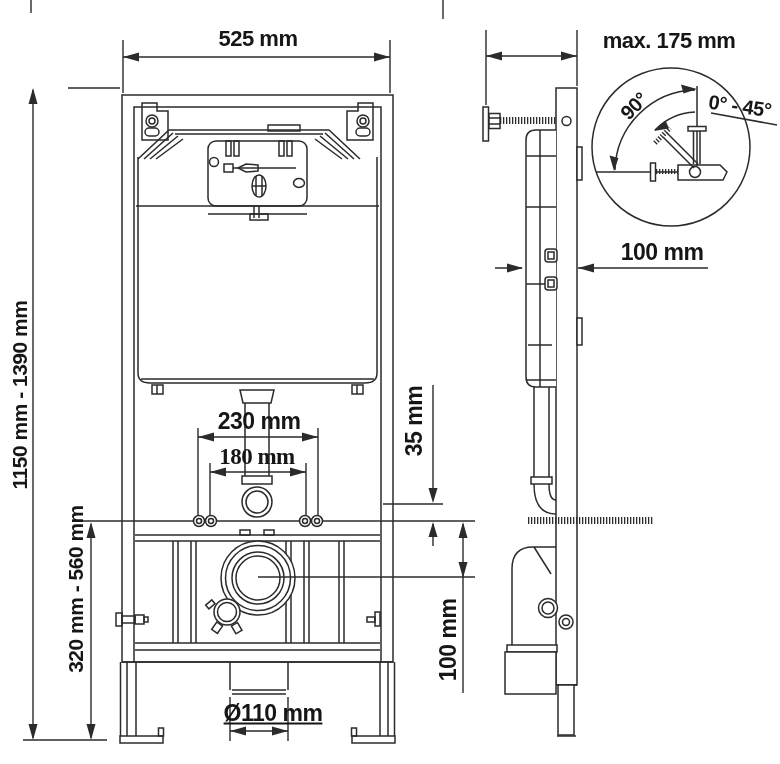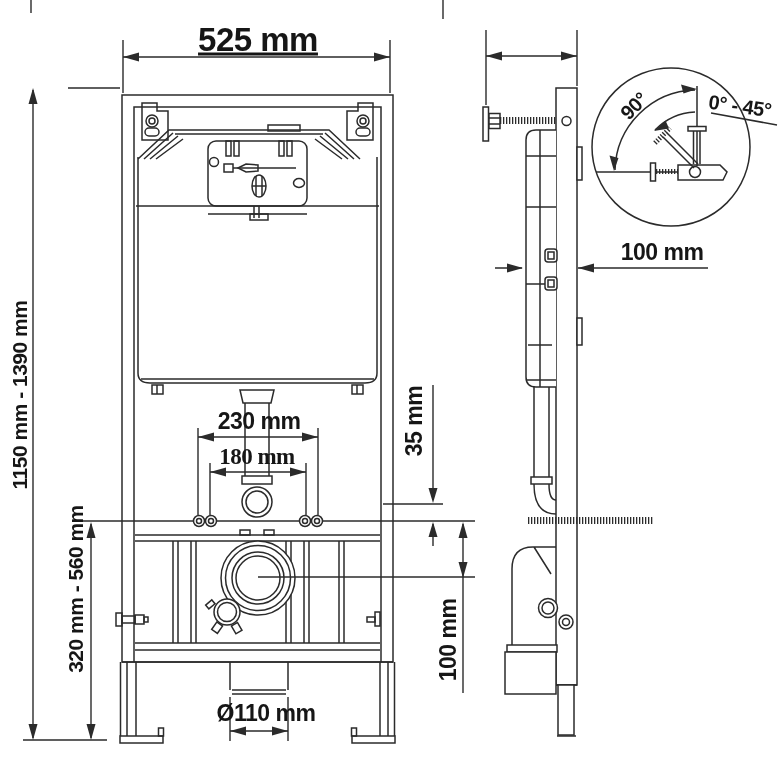--- a/index.html
+++ b/index.html
@@ -1,21 +1,21 @@
 <!DOCTYPE html>
 <html><head>
 <meta charset="utf-8">
 <style>
   html,body{margin:0;padding:0;background:#ffffff;}
   #stage{position:relative;width:780px;height:764px;background:#ffffff;overflow:hidden;
          font-family:"Liberation Sans","DejaVu Sans",sans-serif;}
   #stage svg{position:absolute;left:0;top:0;}
   .lbl{position:absolute;font-weight:bold;color:#161616;white-space:nowrap;
        letter-spacing:-0.5px;transform:translate(-50%,-50%);line-height:1;}
-  .s25{font-size:33px;text-decoration:underline;} .s23{font-size:23px;} .s21{font-size:21px;} .s20{font-size:20px;}
+  .s25{font-size:22px;} .s23{font-size:23px;} .s21{font-size:21px;} .s20{font-size:20px;}
   .rot90{transform:translate(-50%,-50%) rotate(-90deg);}
   .rot45{transform:translate(-50%,-50%) rotate(-45deg);}
   .rot8{transform:translate(-50%,-50%) rotate(8deg);}
 </style>
 </head>
 <body>
 
 <div id="stage">
 
 <svg width="780" height="764" viewBox="0 0 780 764">
@@ -228,18 +228,19 @@
   </g>
 </svg>
 
   <div class="lbl s25" style="left:258px;top:39px;">525 mm</div>
   <div class="lbl s21 rot90" style="left:19px;top:395px;">1150 mm - 1390 mm</div>
   <div class="lbl s21 rot90" style="left:75px;top:589px;">320 mm - 560 mm</div>
   <div class="lbl s23" style="left:259px;top:421px;text-align:right;">230 mm</div>
   <div class="lbl s23" style="left:257px;top:456px;font-family:Liberation Serif, serif;">180 mm</div>
   <div class="lbl s23 rot90" style="left:414px;top:421px;">35 mm</div>
   <div class="lbl s23 rot90" style="left:448px;top:640px;">100 mm</div>
-  <div class="lbl s23" style="left:266px;top:713px;">Ø110 mm</div>
+  <div class="lbl s23" style="left:273px;top:713px;text-decoration:underline;">Ø110 mm</div>
+  <div class="lbl s25" style="left:669px;top:41px;">max. 175 mm</div>
   <div class="lbl s23" style="left:662px;top:252px;">100 mm</div>
   <div class="lbl s20 rot45" style="left:634px;top:106px;">90°</div>
   <div class="lbl s20 rot8" style="left:740px;top:106px;">0° - 45°</div>
 
 </div>
 
 </body></html>

